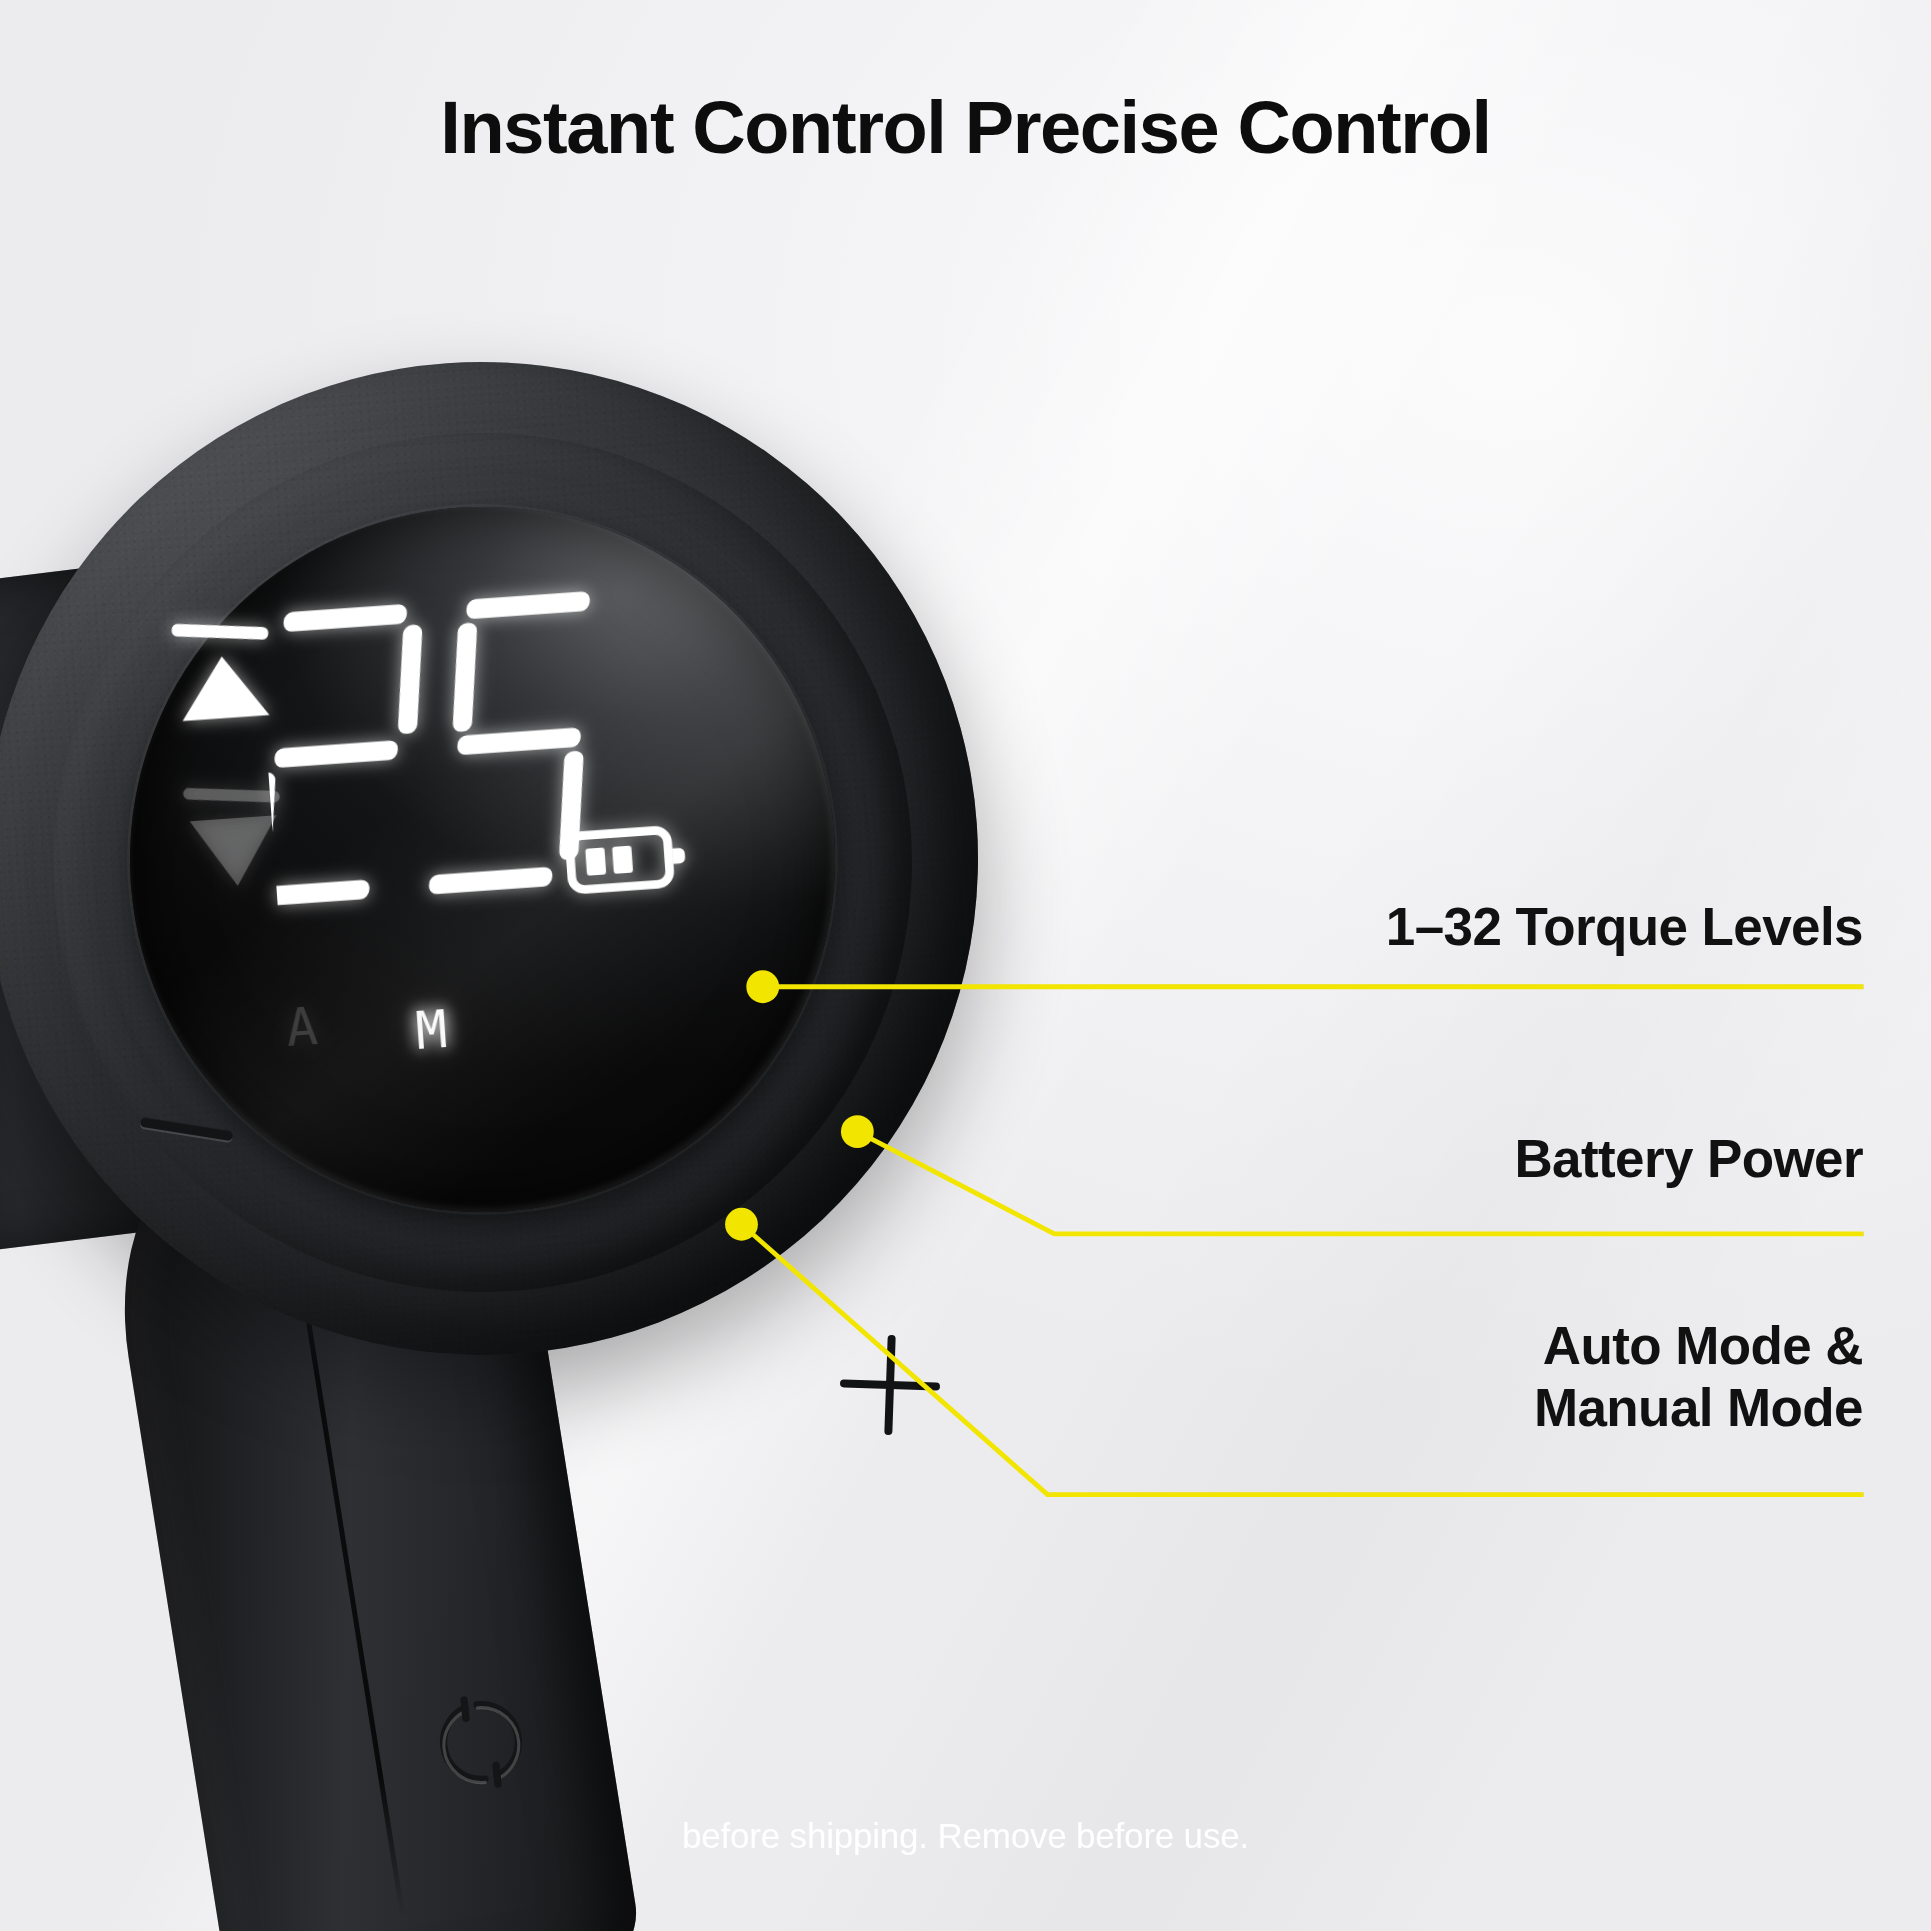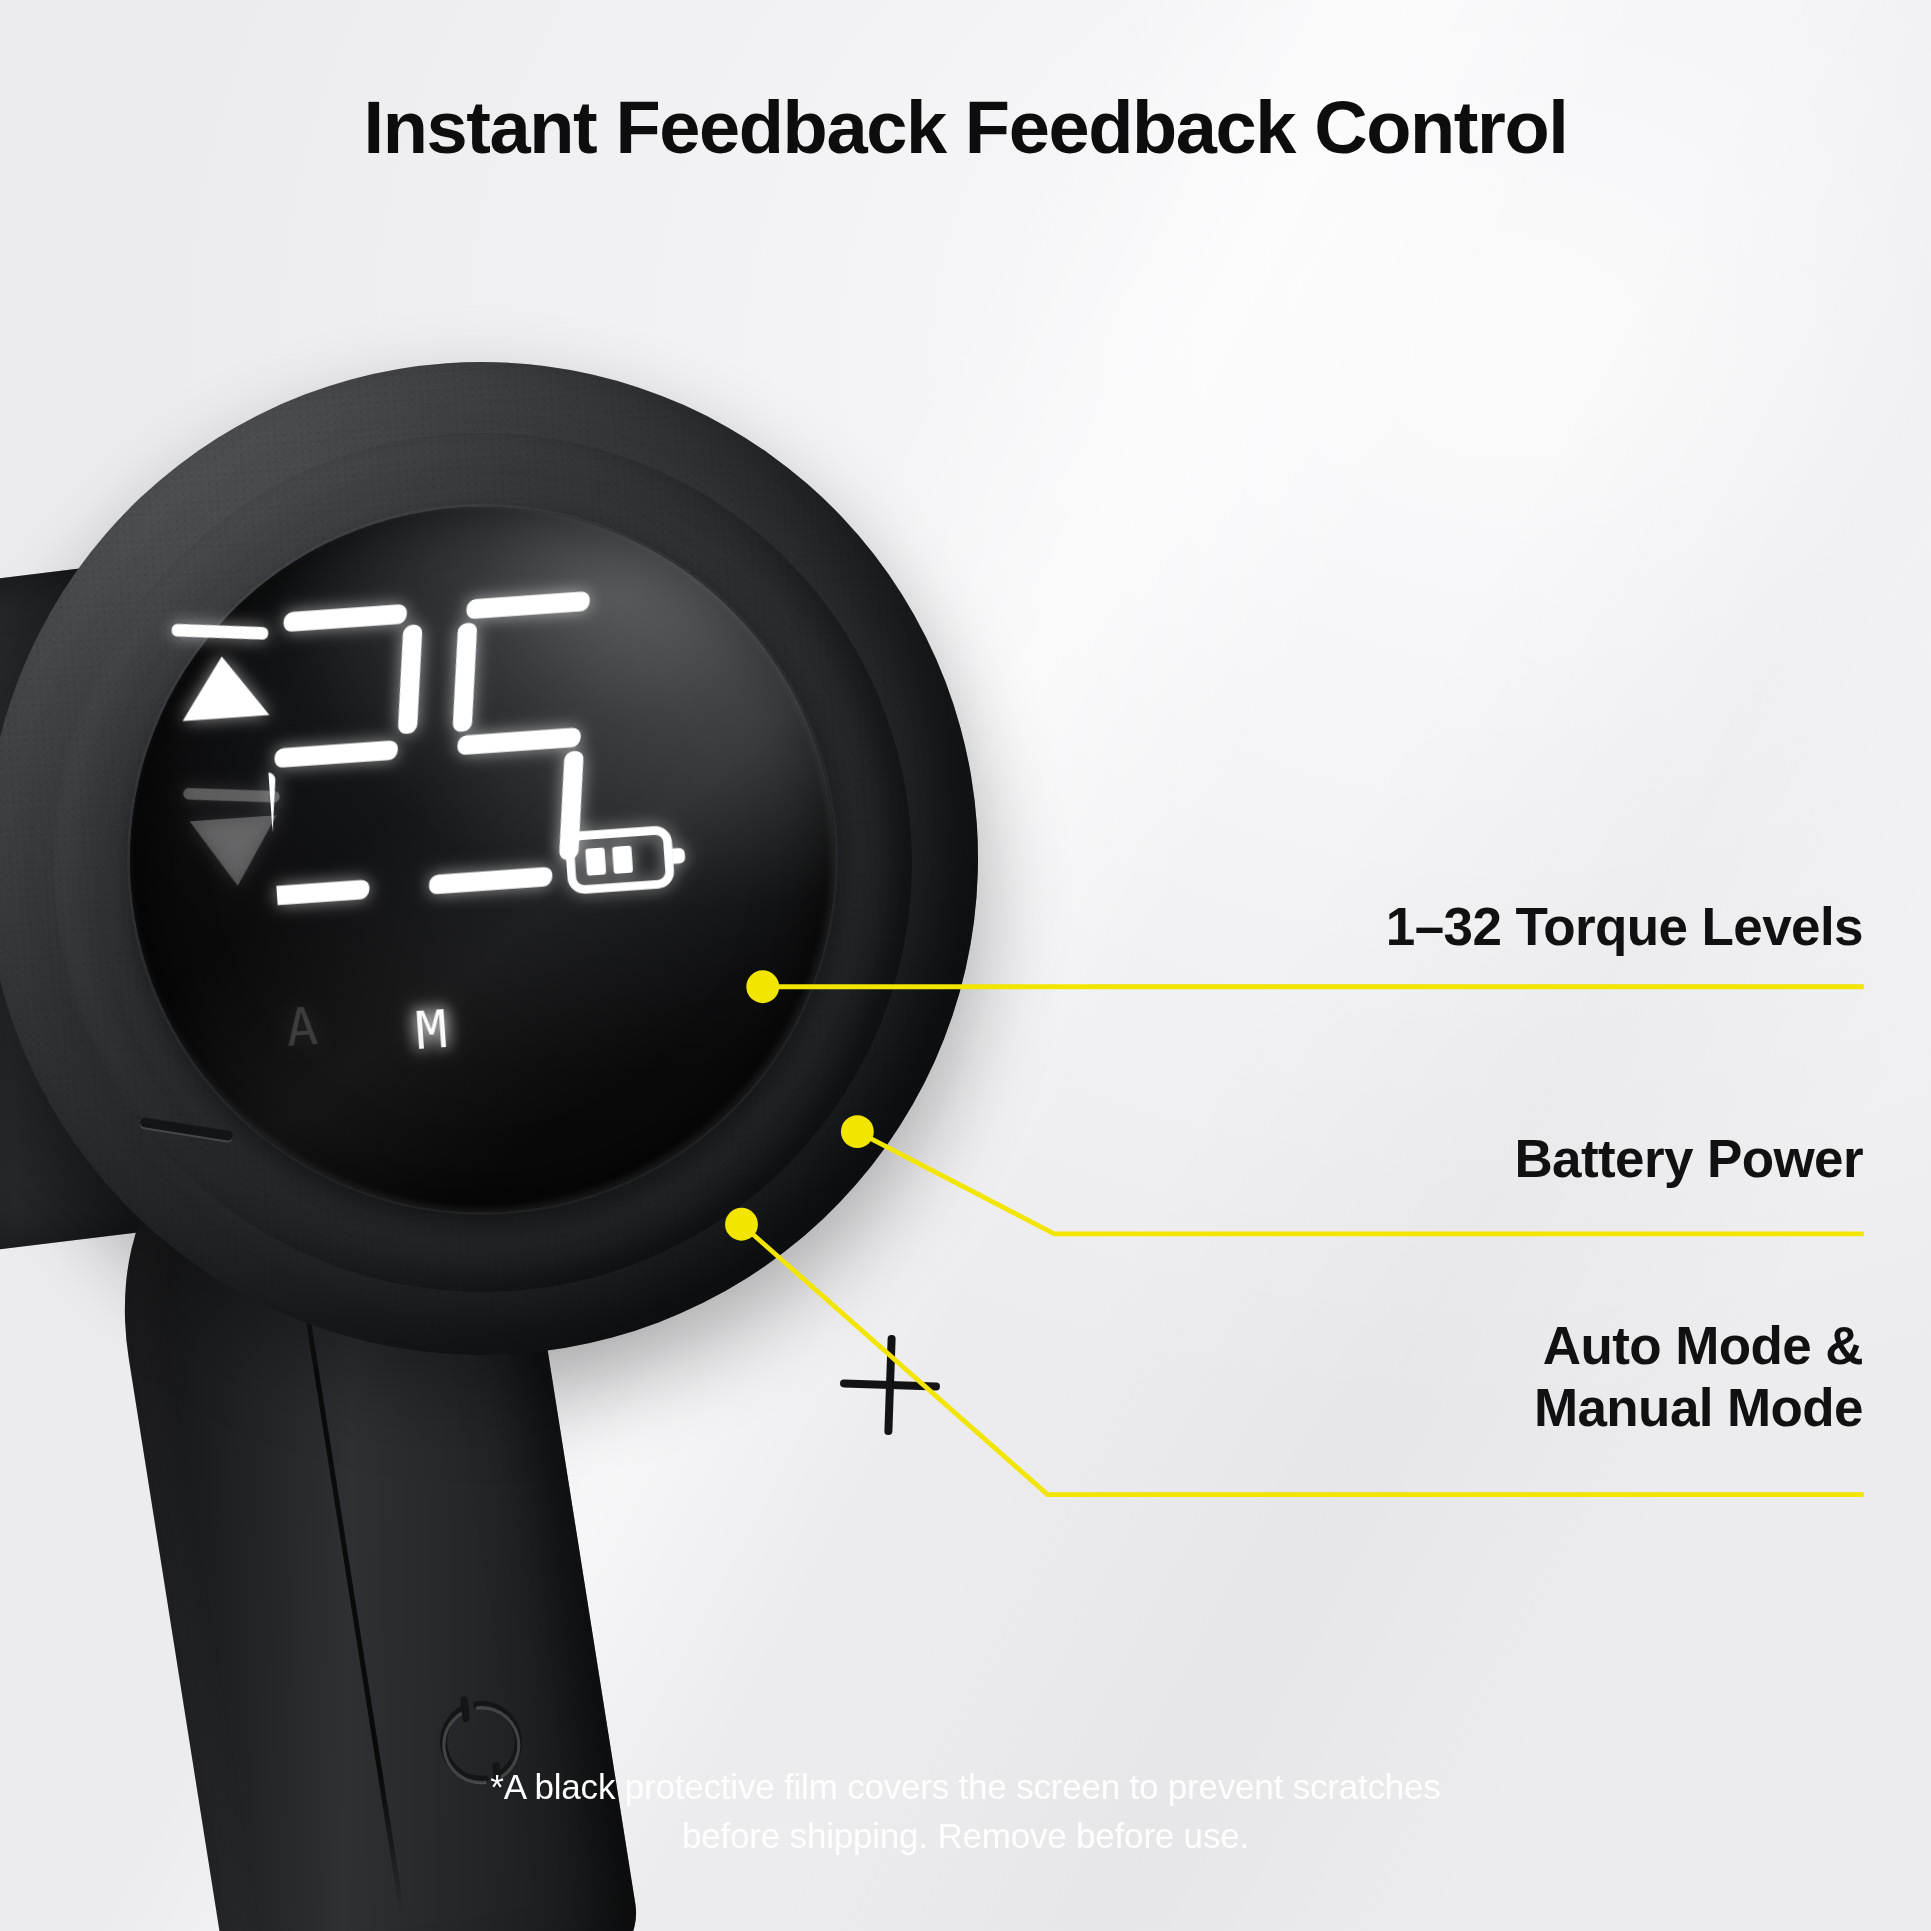--- a/index.html
+++ b/index.html
@@ -271,21 +271,21 @@
   }
   .footnote span { display: block; }
 </style>
 </head>
 <body>
 
 <div id="stage">
 
   <div class="bg-sheen"></div>
 
-  <div class="title">Instant Feedback Feedback Control</div>
+  <div class="title">Instant Control Precise Control</div>
 
   <div id="device-wrap">
 
     <div class="barrel"></div>
 
     <div class="handle"></div>
     <div class="handle-seam"></div>
 
     <div class="head-outer"></div>
     <div class="head-rim"></div>
@@ -377,18 +377,17 @@
   <div class="callout-label c1">1–32 Torque Levels</div>
 
   <div class="callout-label c2">Battery Power</div>
 
   <div class="callout-label c3">
     <div>Auto Mode &amp;</div>
     <div>Manual Mode</div>
   </div>
 
   <div class="footnote">
-    <span>*A black protective film covers the screen to prevent scratches</span>
     <span>before shipping. Remove before use.</span>
   </div>
 
 </div>
 
 
 </body></html>

